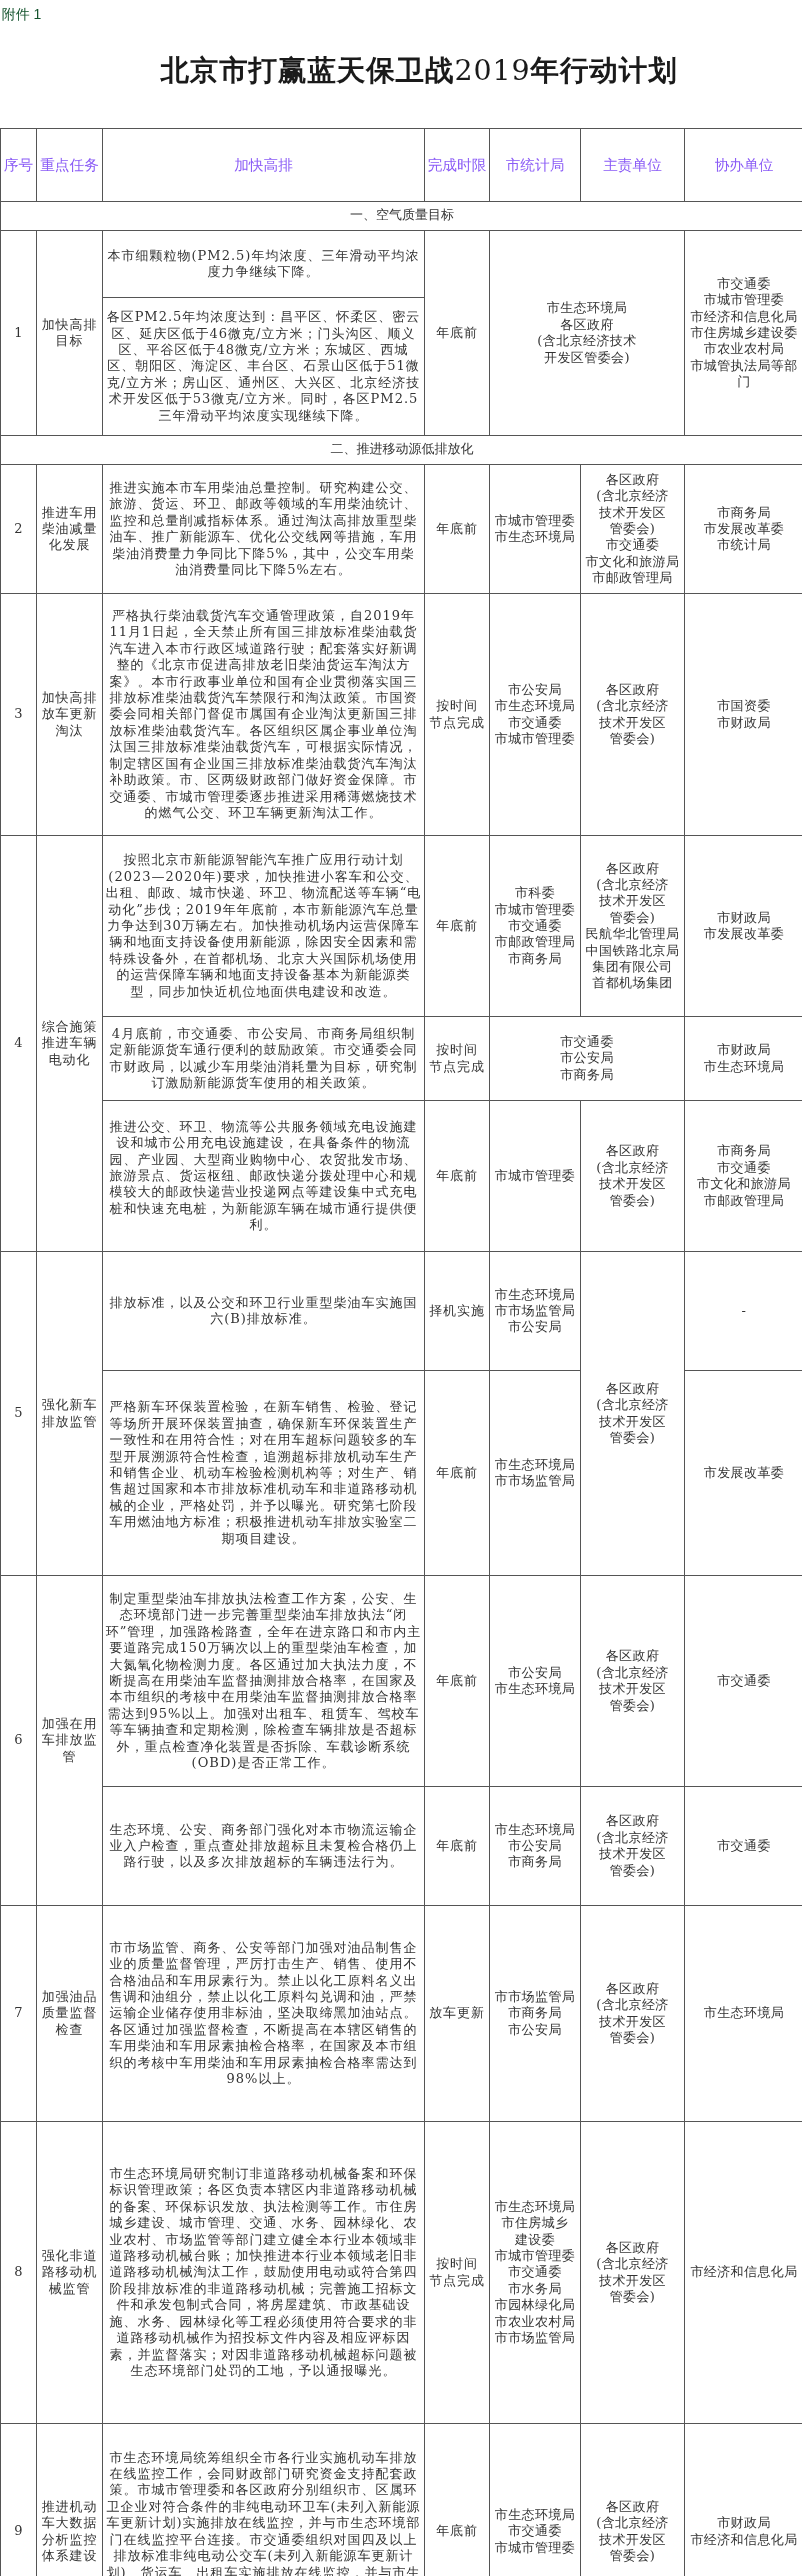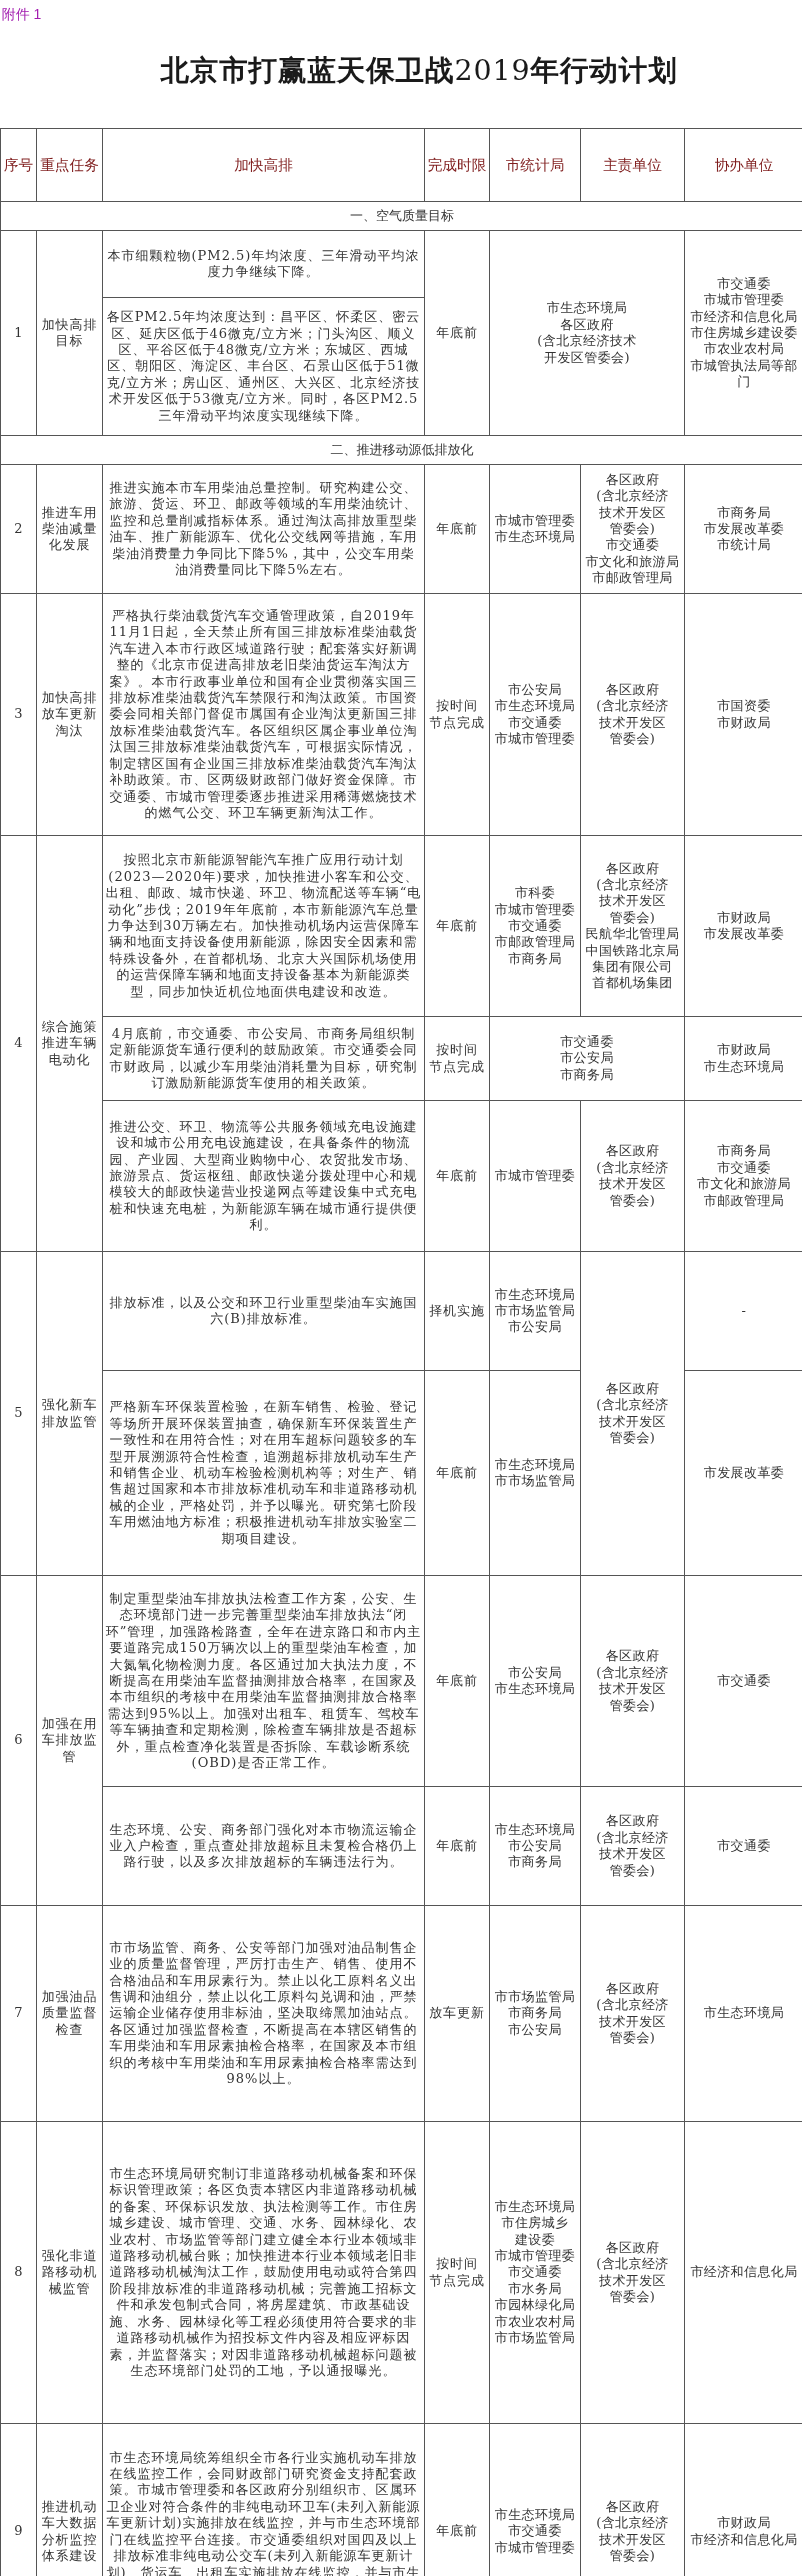--- a/index.html
+++ b/index.html
@@ -4,21 +4,21 @@
 <style>
   html, body { margin: 0; padding: 0; background: #ffffff; }
   body {
     width: 803px;
     font-family: "DejaVu Serif", "Liberation Serif", serif;
     color: #2a2a2a;
   }
   .attach {
     font-family: Liberation Sans, sans-serif;
     font-size: 14px;
-    color: #a21caf;
+    color: #14532d;
     padding: 3.5px 0 0 1.7px;
     height: 35px;
     line-height: 21px;
   }
   .doc-title {
     font-family: "DejaVu Sans", "Liberation Sans", sans-serif;
     font-weight: bold;
     font-size: 28.5px;
     text-align: center;
     letter-spacing: 0.9px;
@@ -42,24 +42,24 @@
     text-align: center;
     font-size: 13px;
     line-height: 16.4px;
     font-weight: normal;
     color: #333;
   }
   table.plan th {
     font-family: "DejaVu Sans", "Liberation Sans", sans-serif;
     font-size: 14.7px;
     height: 65px;
-    color: #7f1d1d;
+    color: #8b5cf6;
   }
   td.section {
-    font-family: Liberation Serif, serif;
+    font-family: Liberation Mono, monospace;
     font-size: 14.7px;
     font-weight: bold;
     height: 21px;
     color: #222;
   }
   td.measure {
     text-align: justify;
     padding: 5.2px 7px 5.2px 7px;
     letter-spacing: 1px;
     line-height: 17px;

